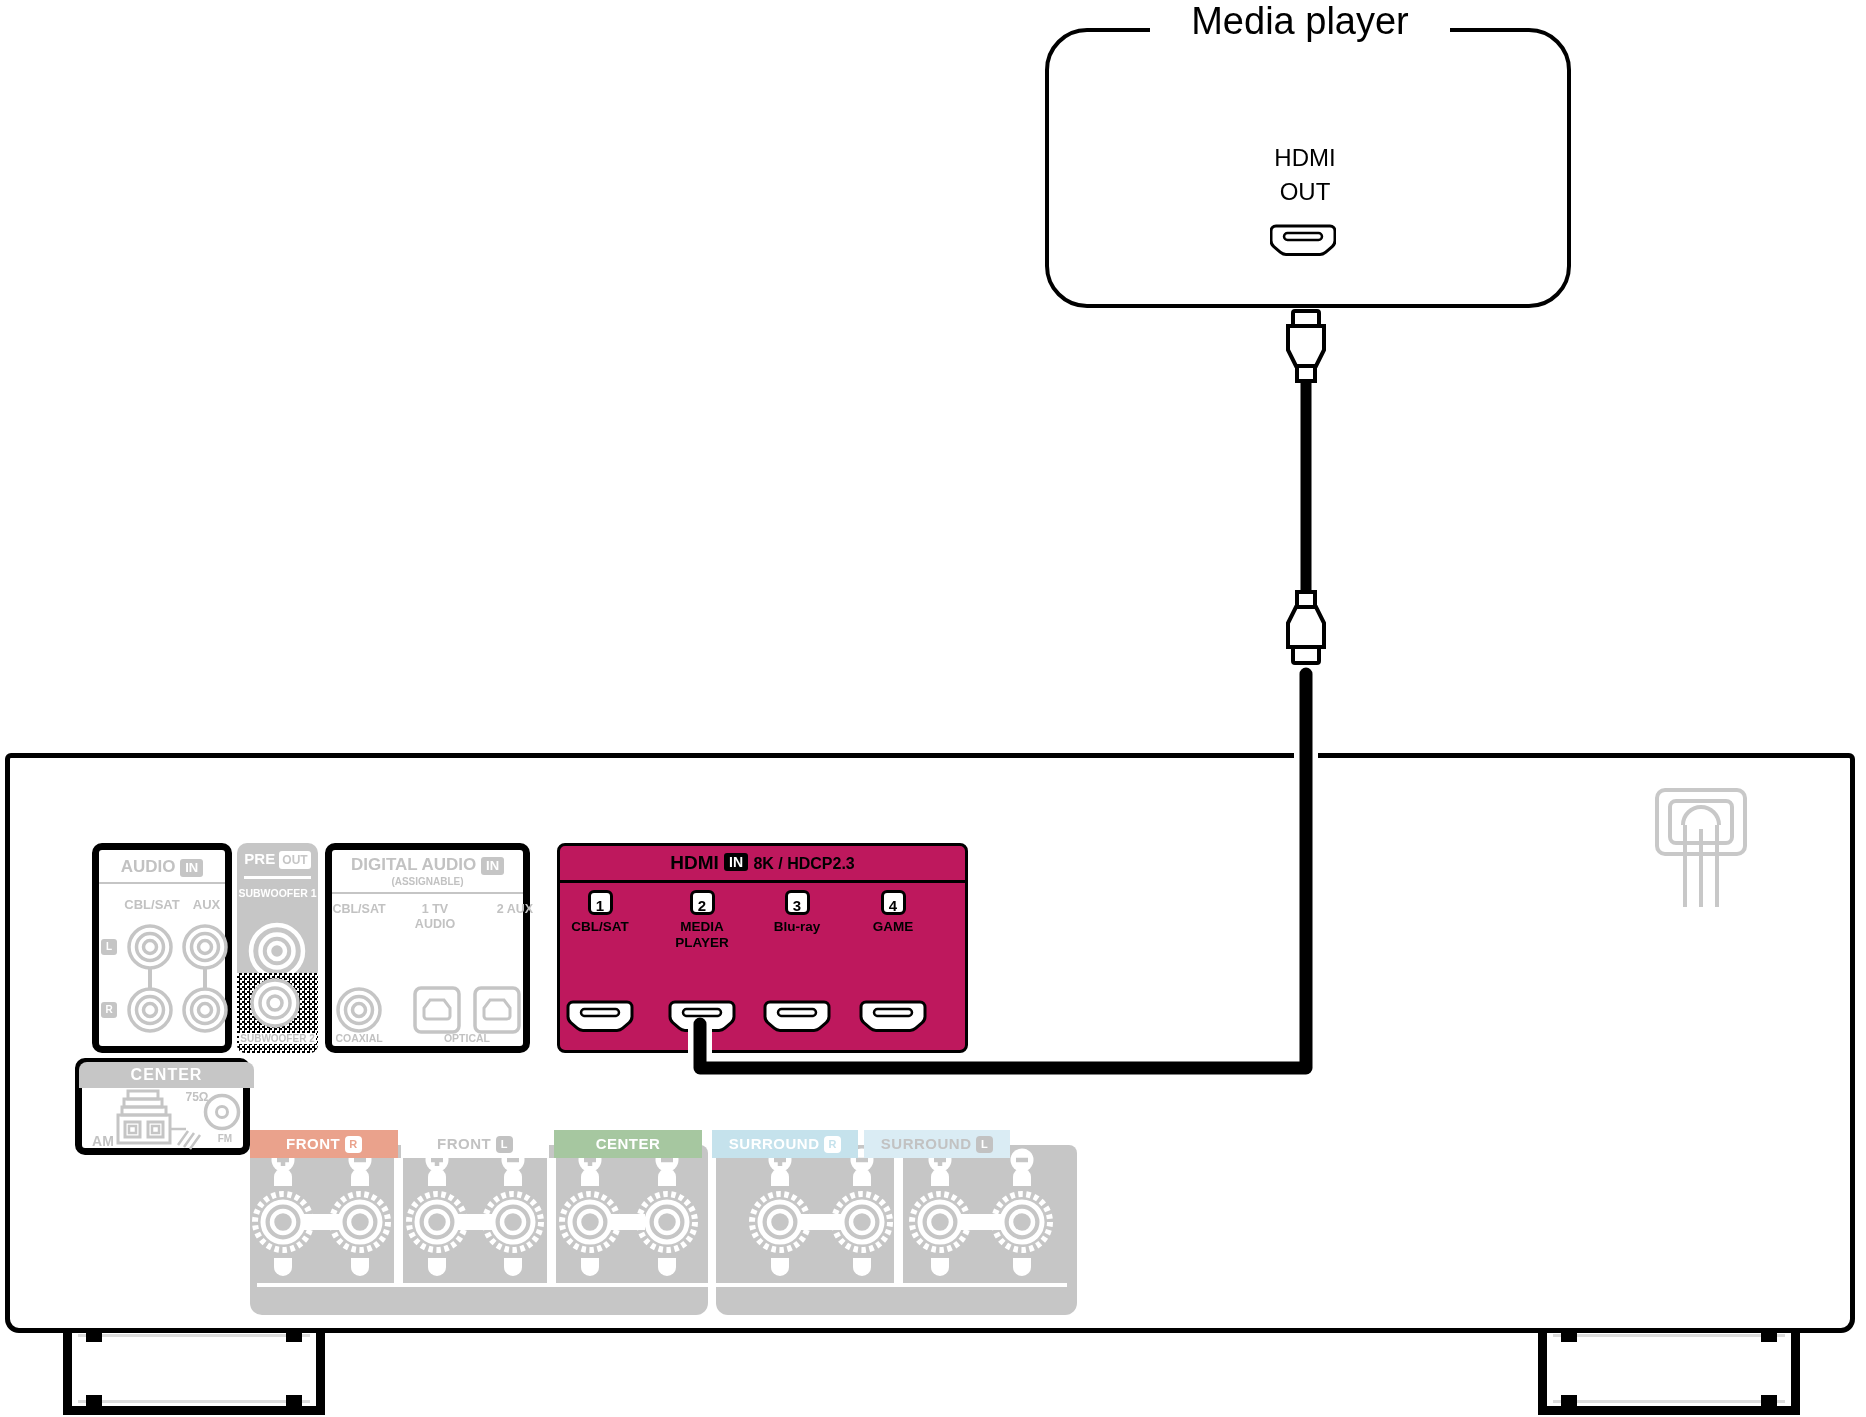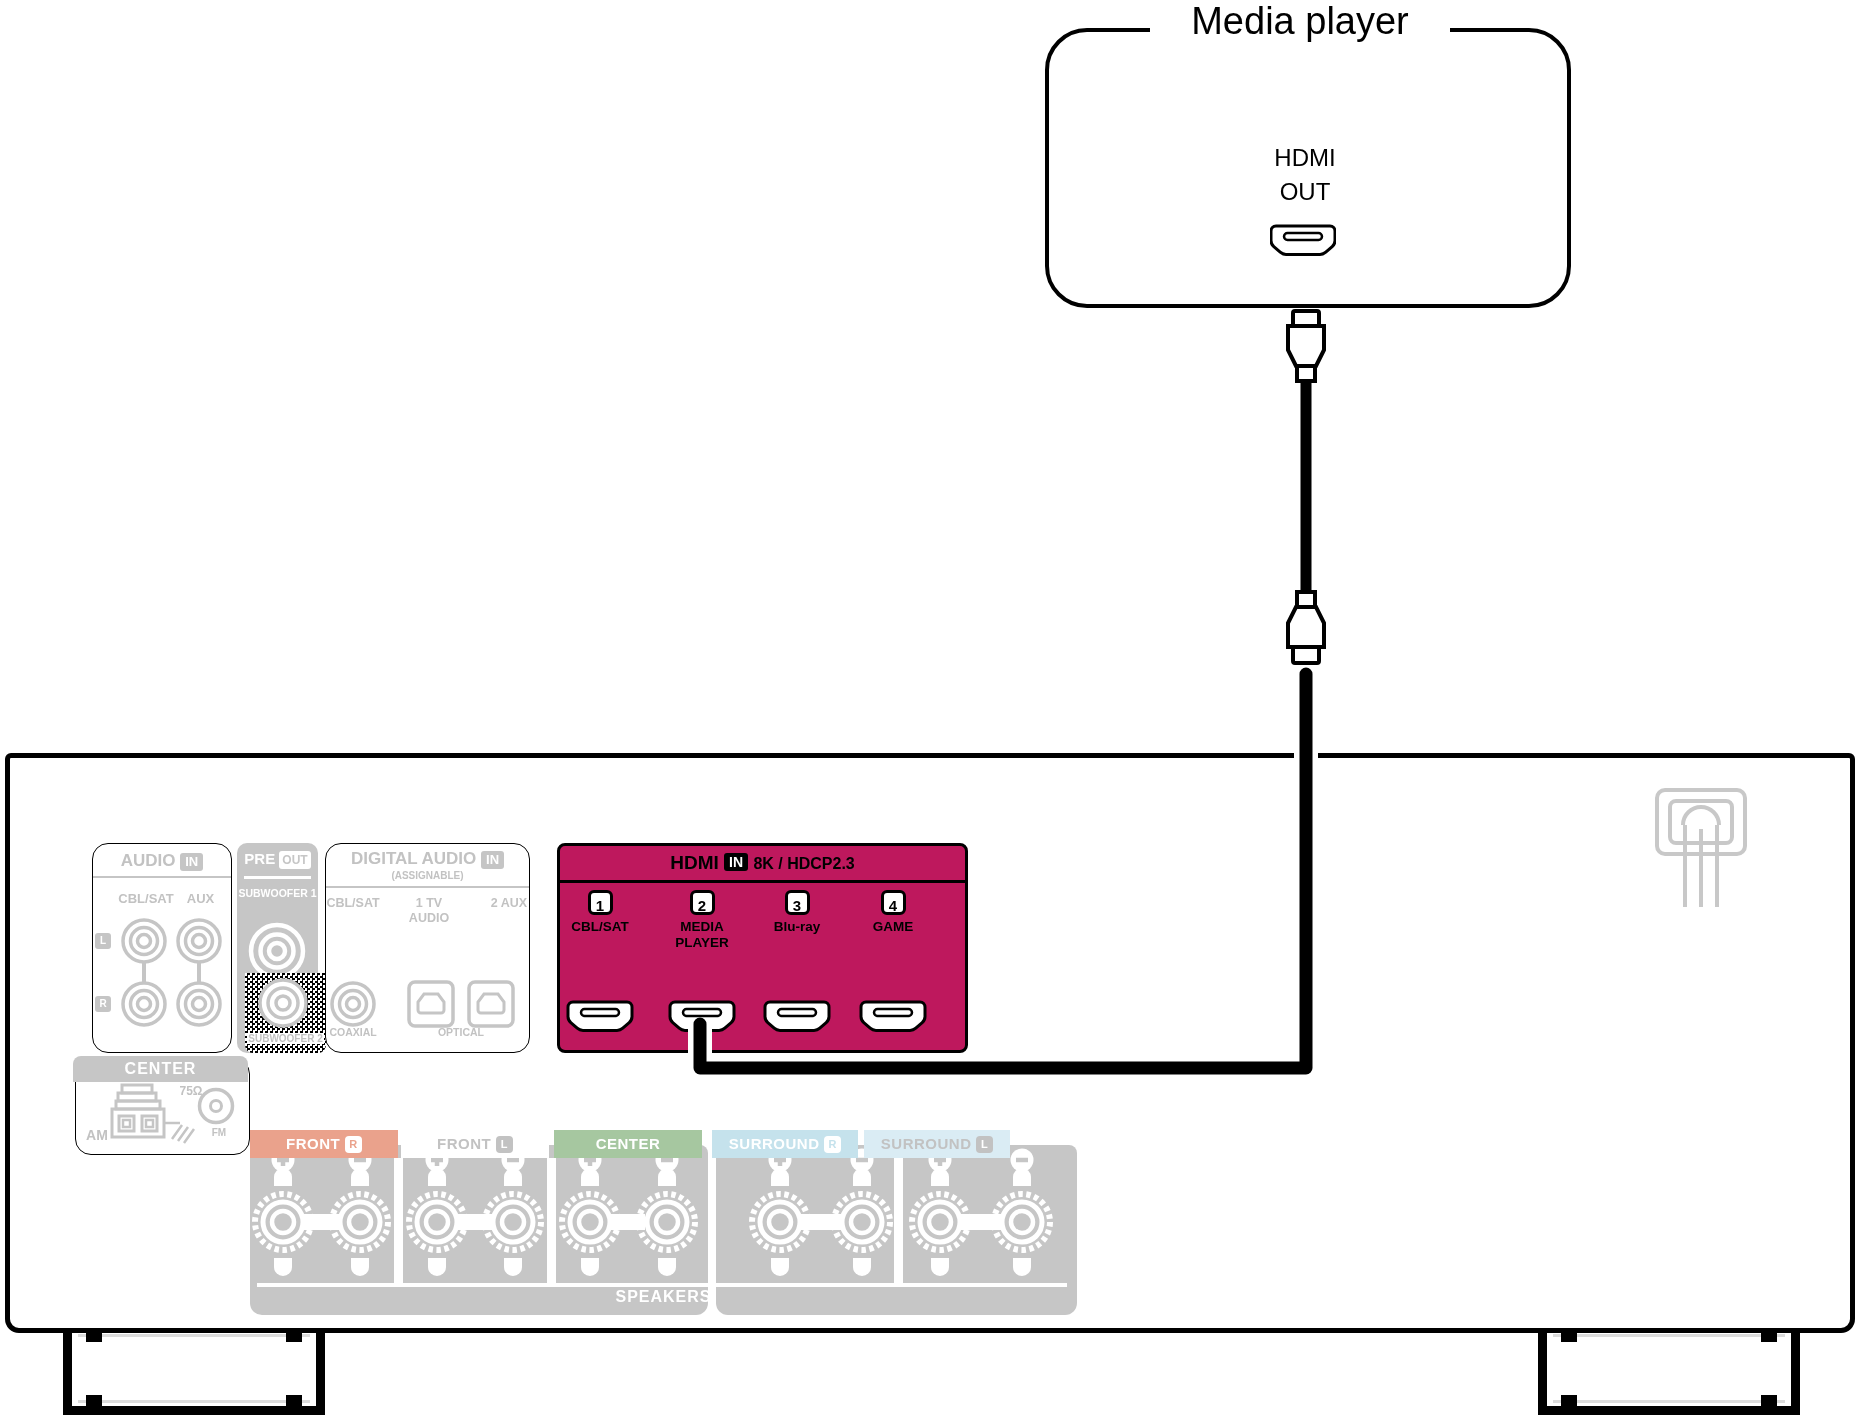--- a/index.html
+++ b/index.html
@@ -18,21 +18,21 @@
   
   .rcv{position:absolute;left:5px;top:753px;width:1850px;height:580px;box-sizing:border-box;
        border:5px solid #000;border-radius:6px 6px 14px 14px;background:#fff;z-index:3;}
   .foot{position:absolute;top:1331px;width:262px;height:84px;box-sizing:border-box;
         background:#fff;border:9px solid #000;border-top:none;z-index:2;}
   .foot .fl-line{position:absolute;left:6px;right:6px;height:3px;background:#DCDCDC;}
   .foot .notch{position:absolute;width:16px;height:11px;background:#000;}
 
   
   .sec{position:absolute;box-sizing:border-box;z-index:4;}
-  .faded{background:#fff;border:1px solid #000000;border-radius:16px;}
+  .faded{background:#fff;border:7px solid #000000;border-radius:10px;}
   .gtext{color:#C2C2C2;font-weight:bold;}
   .hdrline{position:absolute;left:0;right:0;height:2px;background:#C5C5C5;}
   .badge{display:inline-block;font-weight:bold;border-radius:3px;padding:0 5px;line-height:18px;font-size:13px;}
   .badge-gray{background:#C5C5C5;color:#fff;}
   .badge-black{background:#000;color:#fff;}
   .badge-white{background:#fff;color:#C6C6C6;}
   .badge-outline{background:transparent;color:#fff;border:2px solid #fff;line-height:14px;}
   .cc{text-align:center;position:absolute;}
 
   
@@ -159,21 +159,21 @@
     </div>
     <div class="hdrline" style="top:33px;left:7px;right:7px;background:#fff;height:3px;"></div>
     <div class="cc" style="left:0;width:100%;top:44px;font-size:10.5px;color:#fff;font-weight:bold;">SUBWOOFER 1</div>
     <svg class="abs" style="left:0;top:0" width="81" height="150" viewBox="0 0 81 150">
       <g fill="none" stroke="#fff" stroke-width="4.5">
         <circle cx="40" cy="108" r="26"></circle>
           <circle cx="40" cy="108" r="16.5"></circle>
           <circle cx="40" cy="108" r="8"></circle>
       </g>
     </svg>
-    <div class="checker abs" style="left:8px;top:130px;width:81px;height:80px;">
+    <div class="checker abs" style="left:0;top:130px;width:81px;height:80px;">
       <svg class="abs" style="left:0;top:0" width="81" height="80" viewBox="0 0 81 80">
         <circle cx="38" cy="30" r="23" fill="#fff" stroke="#C5C5C5" stroke-width="3.5"></circle>
         <circle cx="38" cy="30" r="15" fill="#fff" stroke="#C5C5C5" stroke-width="3.5"></circle>
         <circle cx="38" cy="30" r="7" fill="#fff" stroke="#C5C5C5" stroke-width="3.5"></circle>
       </svg>
       <div class="cc" style="left:0;width:100%;top:60px;font-size:10px;">
         <span class="gtext" style="background:#fff;padding:0 1px;">SUBWOOFER 2</span>
       </div>
     </div>
   </div>
@@ -310,21 +310,20 @@
     <use href="#plus" x="192" y="35"></use>
       <use href="#minus" x="268" y="35"></use>
     <use href="#plus" x="345" y="35"></use>
       <use href="#minus" x="422" y="35"></use>
     <use href="#plus" x="535" y="35"></use>
       <use href="#minus" x="617" y="35"></use>
     <use href="#plus" x="695" y="35"></use>
       <use href="#minus" x="777" y="35"></use>
   </svg>
 
-  <div class="speakers-label">SPEAKERS</div>
 
   <svg class="overlay" width="1866" height="1417" viewBox="0 0 1866 1417">
 
     <g>
       <rect x="1293" y="311" width="26" height="16" rx="2" fill="#fff" stroke="#000" stroke-width="4"></rect>
       <path d="M1288,326 H1324 V350 L1316,366 H1296 L1288,350 Z" fill="#fff" stroke="#000" stroke-width="4"></path>
       <rect x="1297" y="366" width="18" height="15" fill="#fff" stroke="#000" stroke-width="4"></rect>
     </g>
 
     <path d="M1306,379 V594" stroke="#000" stroke-width="11" fill="none"></path>

